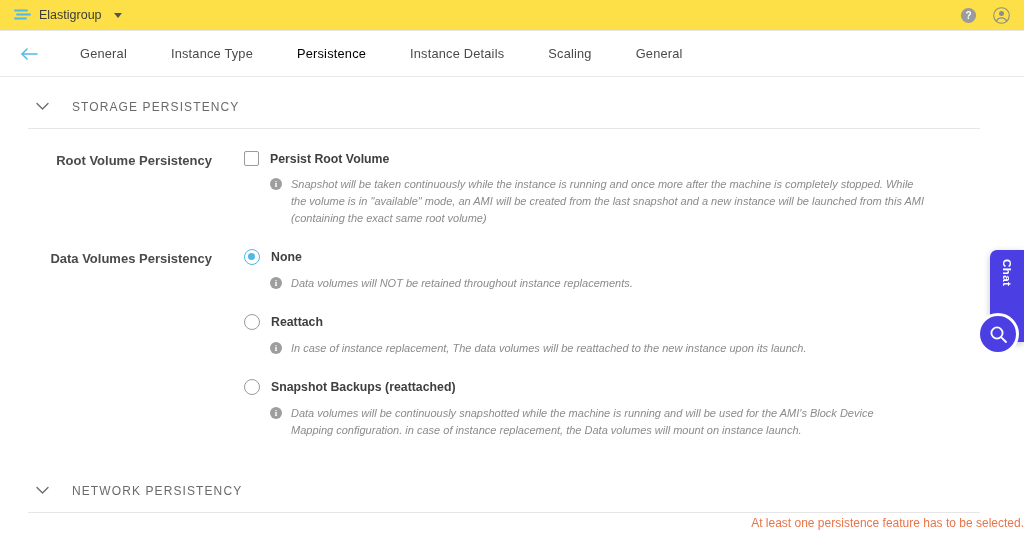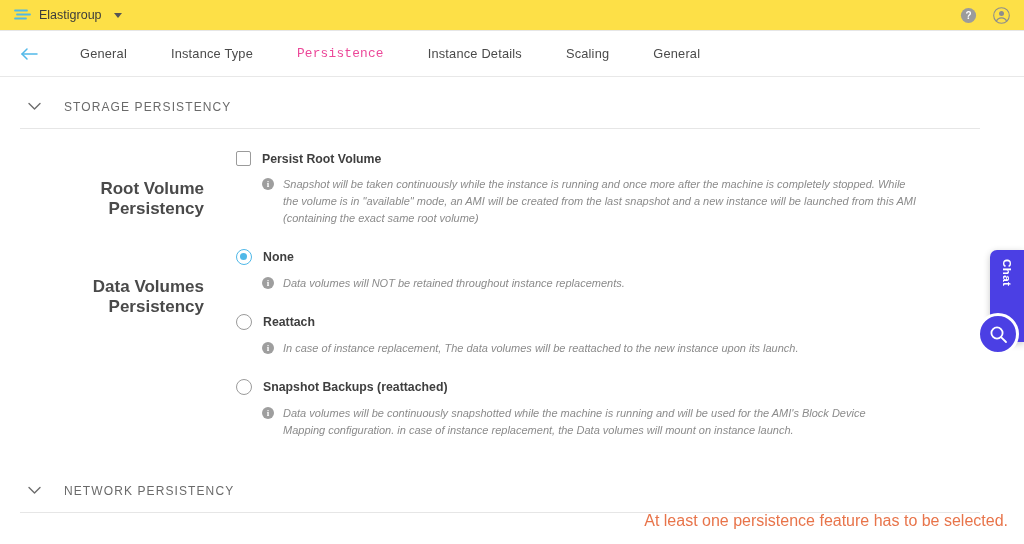--- a/index.html
+++ b/index.html
@@ -61,25 +61,25 @@
   .back-arrow svg { display: block; }
   .tabs { display: flex; align-items: center; }
   .tab {
     font-size: 12.8px;
     color: #4a4a4a;
     padding: 0 22px;
     cursor: pointer;
     letter-spacing: .2px;
     white-space: nowrap;
   }
-  .tab.active { color: #ec4899; font-family: Liberation Mono, monospace; }
+  .tab.active { color: #000000; }
 
   
   .content {
-    padding: 0 44px 0 20px;
+    padding: 0 44px 0 28px;
     position: relative;
     height: calc(544px - 31px - 46px);
     overflow: hidden;
   }
 
   .section-head {
     display: flex;
     align-items: center;
     gap: 22px;
     height: 44px;
@@ -100,29 +100,28 @@
   }
 
   .row {
     display: flex;
     padding-top: 22px;
   }
   .row-label {
     width: 216px;
     text-align: right;
     padding-right: 32px;
-    font-size: 17px;
+    font-size: 13px;
     font-weight: bold;
     color: #4a4a4a;
     padding-top: 2px;
     display: flex;
     justify-content: flex-end;
     align-items: flex-start;
     gap: 7px;
-    margin-top: 26px;
   }
   .row-body { flex: 1; }
 
   .opt-line {
     display: flex;
     align-items: center;
     gap: 11px;
     text-align: right;
   }
   .opt-label {
@@ -185,23 +184,23 @@
     line-height: 1.55;
     max-width: 620px;
   }
   .help-text.wide { max-width: 640px; }
 
   .opt-group { margin-bottom: 22px; }
   .opt-group:last-child { margin-bottom: 0; }
 
   .error-msg {
     position: absolute;
-    right: 16px;
+    right: 0;
     bottom: 14px;
-    font-size: 16px;
+    font-size: 12px;
     color: #e8744a;
   }
 
   
   .chat-widget {
     position: fixed;
     right: 0;
     top: 250px;
     width: 34px;
     height: 92px;

